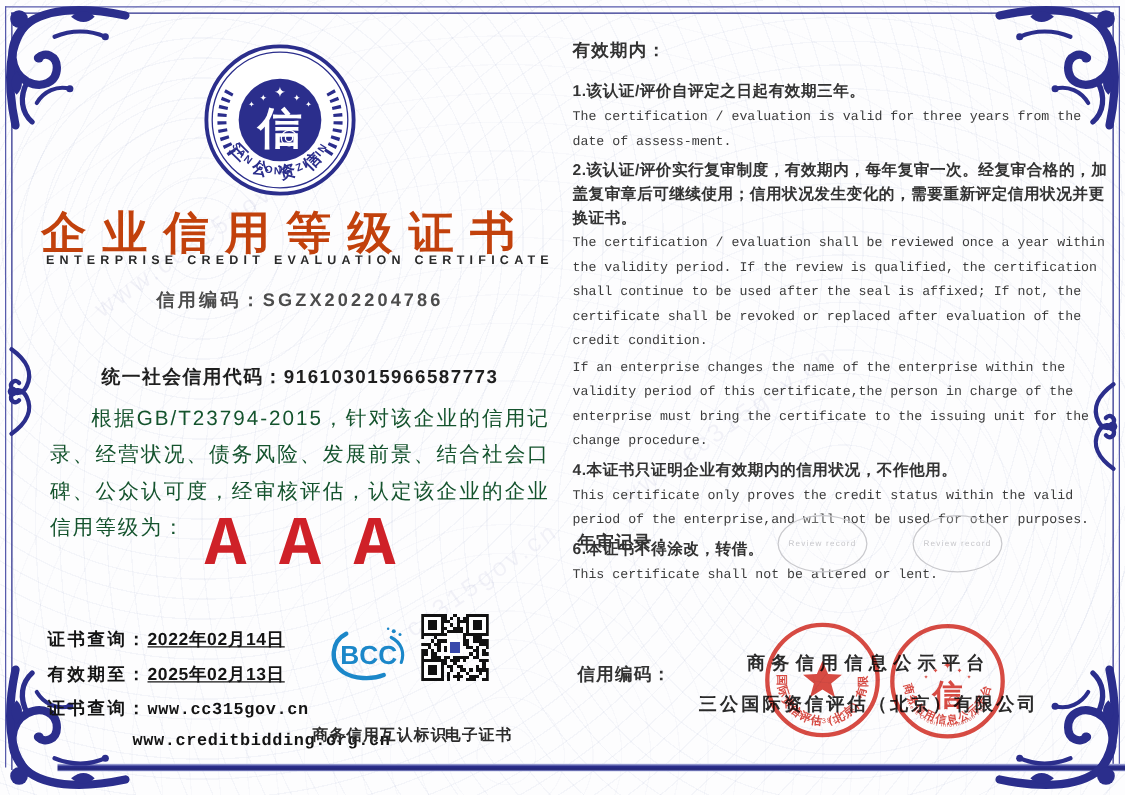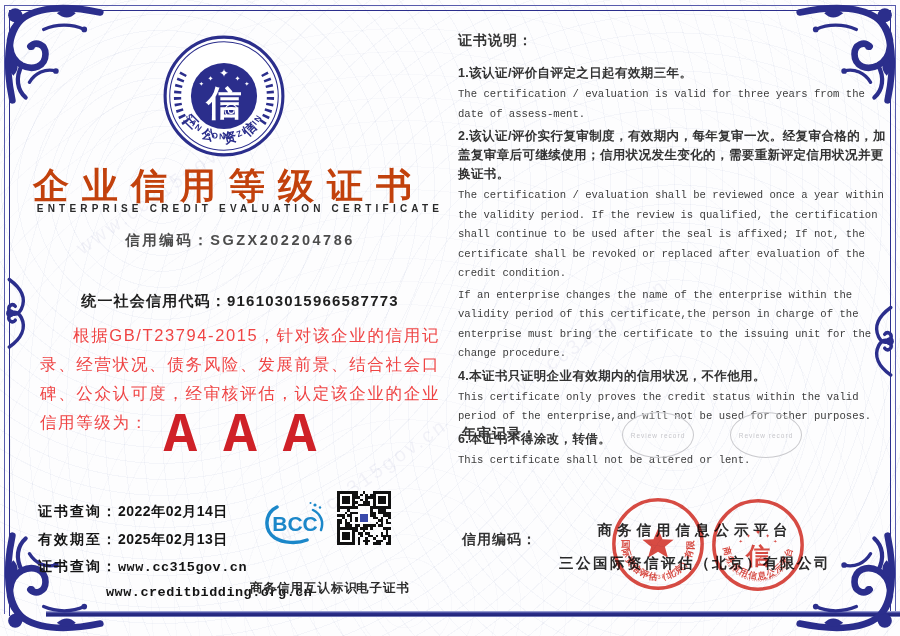--- a/index.html
+++ b/index.html
@@ -26,27 +26,27 @@
   .logo{position:absolute;left:162px;top:34px;width:124px;height:124px;}
   .title{position:absolute;left:20px;top:162px;width:440px;text-align:left;
          font-size:36px;font-weight:bold;color:#c2410c;letter-spacing:13px;text-indent:13px;}
   .subtitle{position:absolute;left:20px;top:203px;width:440px;text-align:center;
          font-size:10px;color:#2a2a2a;letter-spacing:4.2px;font-weight:bold;}
   .credit-line{position:absolute;left:20px;top:231px;width:440px;text-align:center;
          font-size:14.5px;color:#4c4c4c;font-weight:700;letter-spacing:2.5px;}
   .uscc-line{position:absolute;left:20px;top:292px;width:440px;text-align:center;
          font-size:15px;color:#1f1f1f;font-weight:bold;letter-spacing:1.2px;}
   .body-par{position:absolute;left:40px;top:321px;width:400px;font-size:16.5px;
-         line-height:29px;letter-spacing:1.6px;color:#ef4444;text-align:justify;text-indent:2em;}
+         line-height:29px;letter-spacing:1.6px;color:#14532d;text-align:justify;text-indent:2em;}
   .grade{position:absolute;left:20px;top:404px;width:440px;text-align:center;
          font-family:Liberation Mono, monospace;font-size:56px;font-weight:bold;
          color:#cf2128;letter-spacing:26px;text-indent:26px;}
   .inforow{position:absolute;left:38px;font-size:14px;color:#141414;letter-spacing:.5px;}
   .inforow .lbl{font-weight:bold;letter-spacing:2px;}
-  .inforow .val{font-weight:600;}
+  .inforow .val{font-weight:600;text-decoration:underline;}
   .url{font-family:"Liberation Mono","DejaVu Sans Mono",monospace;font-weight:bold;font-size:13.5px;}
   .bcc{position:absolute;left:261px;top:499px;width:68px;height:50px;}
   .qr{position:absolute;left:337px;top:491px;width:54px;height:54px;}
   .badges{position:absolute;top:580px;font-size:12.5px;color:#2c2c2c;font-weight:bold;letter-spacing:1px;}
   
   .notes{position:absolute;left:458px;top:32px;width:428px;}
   .notes-head{font-size:14px;font-weight:bold;color:#333;letter-spacing:1px;margin-bottom:14px;}
   .note-zh{font-size:12.5px;font-weight:bold;color:#333;line-height:19px;margin-top:3px;letter-spacing:.4px;}
   .note-en{font-family:"Liberation Mono","DejaVu Sans Mono",monospace;font-size:10.6px;
            color:#3c3c3c;line-height:19.5px;margin-top:2px;}
@@ -335,21 +335,21 @@
         <rect x="19" y="20" width="1" height="1" fill="#111"></rect>
         <rect x="20" y="20" width="1" height="1" fill="#111"></rect>
         <rect x="8" y="8" width="5" height="5" fill="#fff"></rect>
         <rect x="8.8" y="8.8" width="3.4" height="3.4" fill="#3949ab"></rect>
       </svg></div>
 
   <span class="badges" style="left:250px;">商务信用互认标识</span>
   <span class="badges" style="left:356px;">电子证书</span>
 
   <div class="notes">
-    <div class="notes-head">证书说明：</div>
+    <div class="notes-head">有效期内：</div>
     <div class="note-zh">1.该认证/评价自评定之日起有效期三年。</div>
     <div class="note-en">The certification / evaluation is valid for three years from the date of assess-ment.</div>
     <div class="note-zh">2.该认证/评价实行复审制度，有效期内，每年复审一次。经复审合格的，加盖复审章后可继续使用；信用状况发生变化的，需要重新评定信用状况并更换证书。</div>
     <div class="note-en">The certification / evaluation shall be reviewed once a year within the validity period. If the review is qualified, the certification shall continue to be used after the seal is affixed; If not, the certificate shall be revoked or replaced after evaluation of the credit condition.</div>
     <div class="note-en">If an enterprise changes the name of the enterprise within the validity period of this certificate,the person in charge of the enterprise must bring the certificate to the issuing unit for the change procedure.</div>
     <div class="note-zh">4.本证书只证明企业有效期内的信用状况，不作他用。</div>
     <div class="note-en">This certificate only proves the credit status within the valid period of the enterprise,and will not be used for other purposes.</div>
     <div class="note-zh">6.本证书不得涂改，转借。</div>
     <div class="note-en">This certificate shall not be altered or lent.</div>
   </div>

